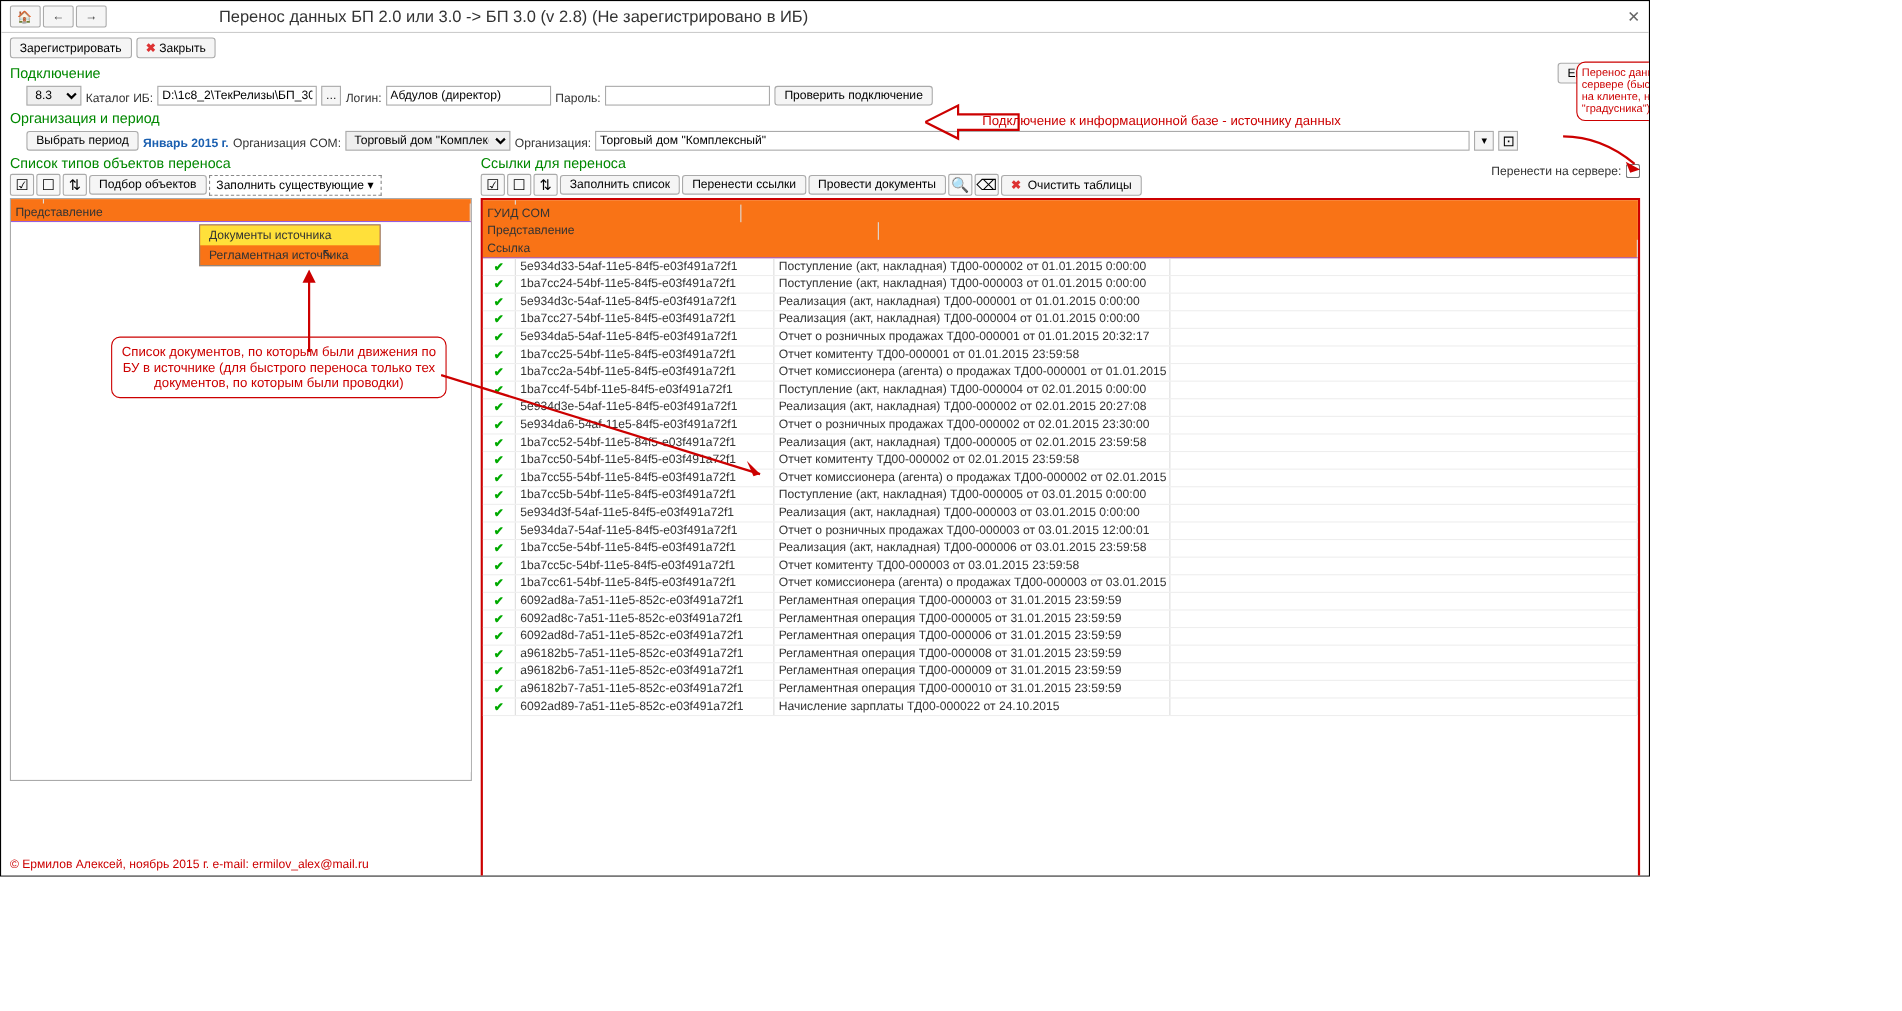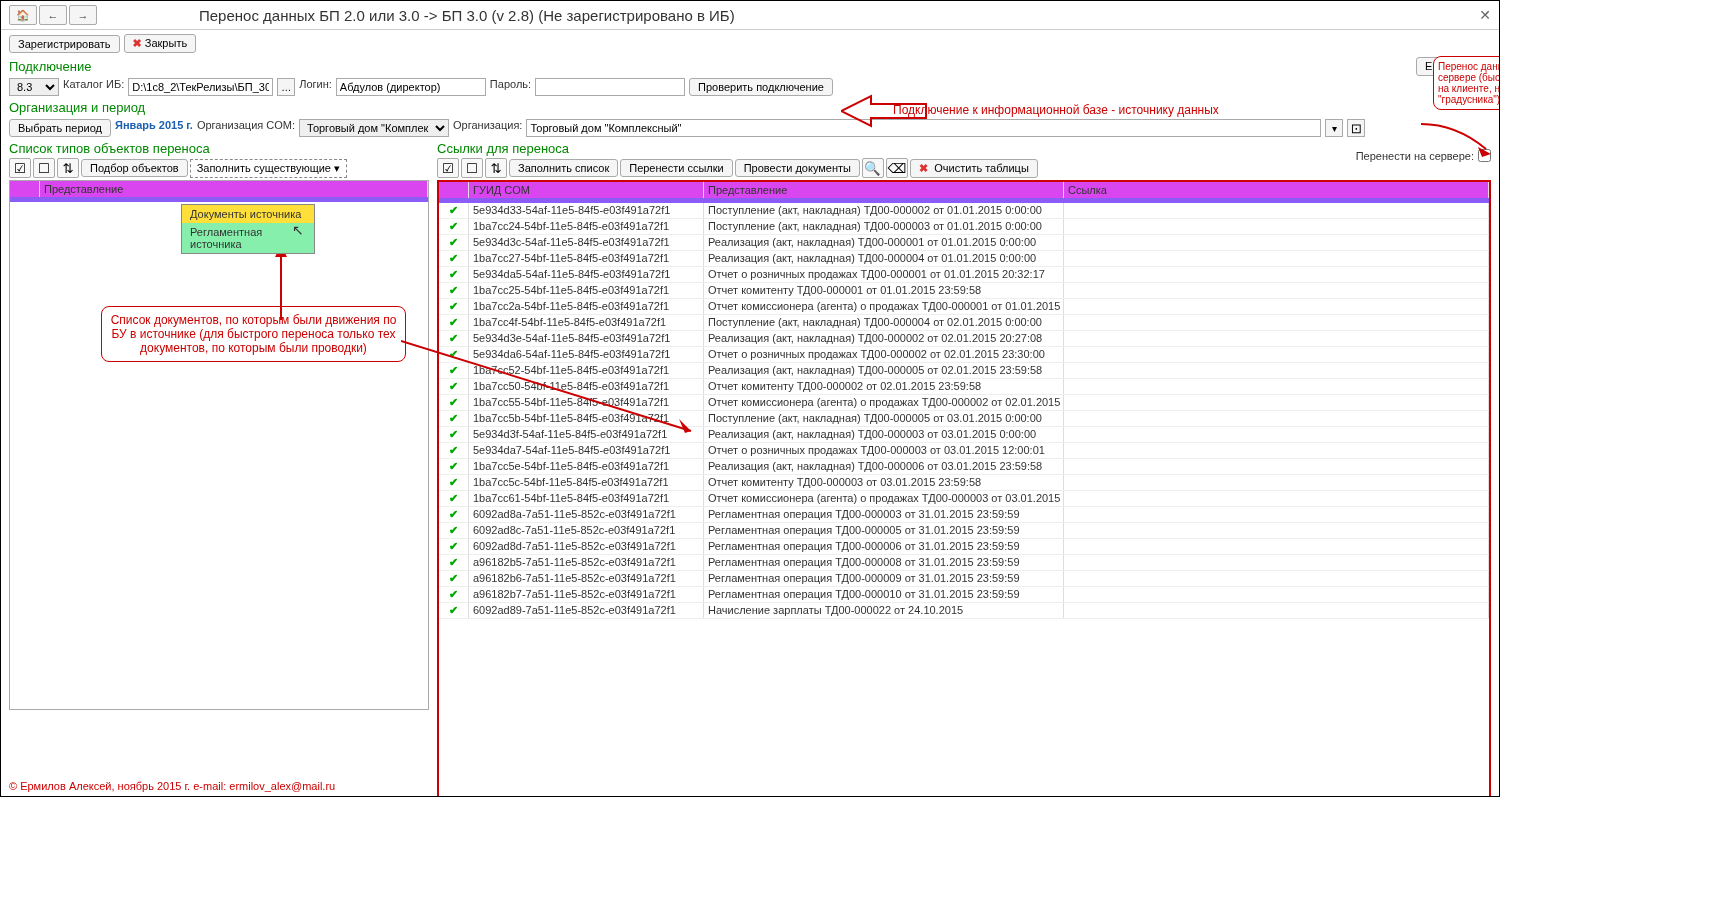--- a/index.html
+++ b/index.html
@@ -2,39 +2,39 @@
 <html><head>
 <meta charset="utf-8">
 <style>
 * { box-sizing: border-box; margin: 0; padding: 0; }
 body { font-family: Arial, sans-serif; font-size: 11px; background: #fff; color: #333; }
 .window { width: 1500px; height: 797px; border: 1px solid #000; position: relative; overflow: hidden; }
 .titlebar { display: flex; align-items: center; padding: 4px 8px; border-bottom: 1px solid #ccc; }
 .titlebar .nav-btn { width: 28px; height: 20px; border: 1px solid #aaa; background: #f5f5f5; margin-right: 2px; display: inline-flex; align-items: center; justify-content: center; cursor: pointer; border-radius: 2px; }
 .titlebar .title { margin-left: 100px; font-size: 15px; }
 .titlebar .close { margin-left: auto; font-size: 14px; cursor: pointer; color: #666; }
-.top-buttons { padding: 4px 8px; display: flex; align-items: center; gap: 4px; }
+.top-buttons { padding: 4px 8px; display: flex; gap: 4px; }
 .btn { border: 1px solid #aaa; background: #f5f5f5; padding: 2px 8px; font-size: 11px; cursor: pointer; border-radius: 3px; }
 .btn .x { color: #d33; font-weight: bold; margin-right: 3px; }
 .section-header { color: #008800; font-size: 13px; padding: 2px 8px 2px 8px; }
-.row { display: flex; align-items: flex-start; padding: 2px 8px; gap: 4px; }
+.row { display: flex; align-items: flex-end; padding: 2px 8px; gap: 4px; margin-left: 15px; }
 .row label { font-size: 11px; }
 select, input[type=text] { border: 1px solid #aaa; padding: 1px 3px; font-size: 11px; height: 18px; }
 .dots-btn { border: 1px solid #aaa; background: #f5f5f5; width: 18px; height: 18px; font-size: 10px; cursor: pointer; }
 .period-label { color: #1a5fb0; font-weight: bold; }
 .main-split { display: flex; padding: 0 8px; gap: 8px; }
 .left-pane { width: 420px; }
 .right-pane { flex: 1; }
 .toolbar { display: flex; align-items: center; gap: 2px; margin-bottom: 2px; }
 .icon-btn { width: 22px; height: 20px; border: 1px solid #aaa; background: #f8f8f8; cursor: pointer; display: inline-flex; align-items: center; justify-content: center; border-radius: 2px; }
-.dropdown-open { position: absolute; left: 180px; top: 203px; width: 134px; background: #86efac; border: 1px solid #888; z-index: 10; }
+.dropdown-open { position: absolute; left: 180px; top: 203px; width: 165px; background: #f97316; border: 1px solid #888; z-index: 10; }
 .dropdown-open .dd-item { padding: 3px 8px; font-size: 11px; cursor: pointer; }
 .dropdown-open .dd-item.hover { background: #ffe03a; }
 .grid { border: 1px solid #aaa; }
-.grid-header { background: #d946ef; display: flex; border-bottom: 5px solid #8b5cf6; }
+.grid-header { background: #f97316; display: flex; border-bottom: 1px solid #8b5cf6; flex-direction: column; }
 .grid-header .col, .grid-row .col { padding: 2px 4px; font-size: 11px; border-right: 1px solid #ddd; }
 .left-grid .col-mark { width: 30px; }
 .left-grid .col-repr { flex: 1; }
 .right-grid .col-chk { width: 30px; text-align: center; }
 .right-grid .col-guid { width: 235px; }
 .right-grid .col-repr { width: 360px; }
 .right-grid .col-link { flex: 1; }
 .grid-body { background: #fff; }
 .grid-row { display: flex; border-bottom: 1px solid #eee; }
 .grid-row .col { font-size: 11px; padding: 1px 4px; white-space: nowrap; overflow: hidden; }

